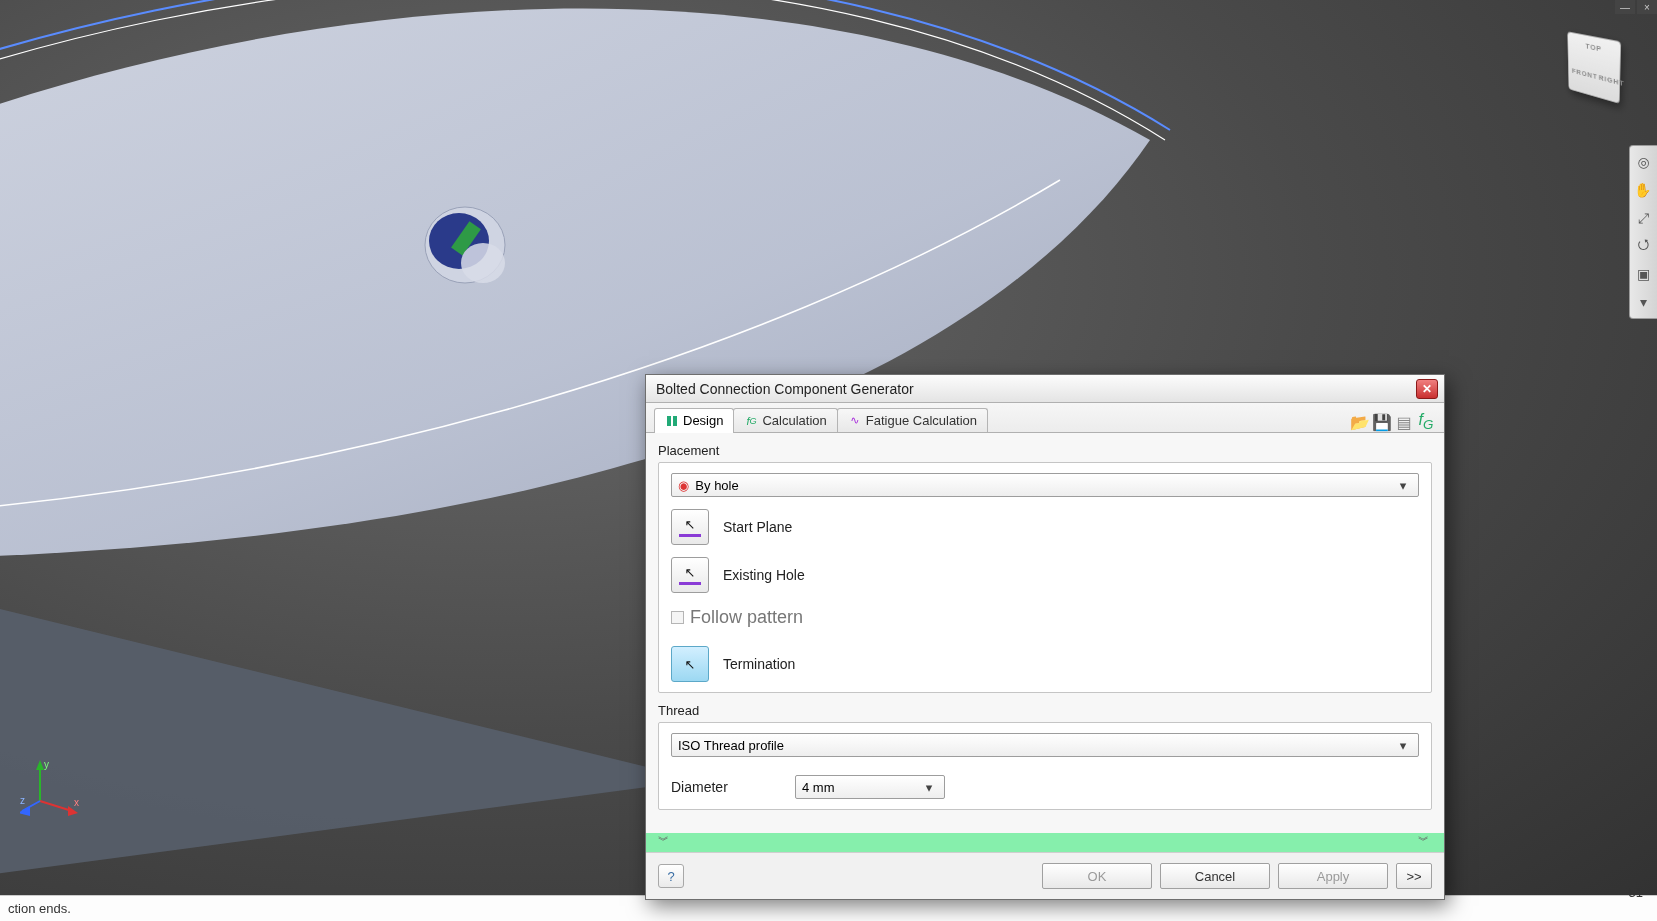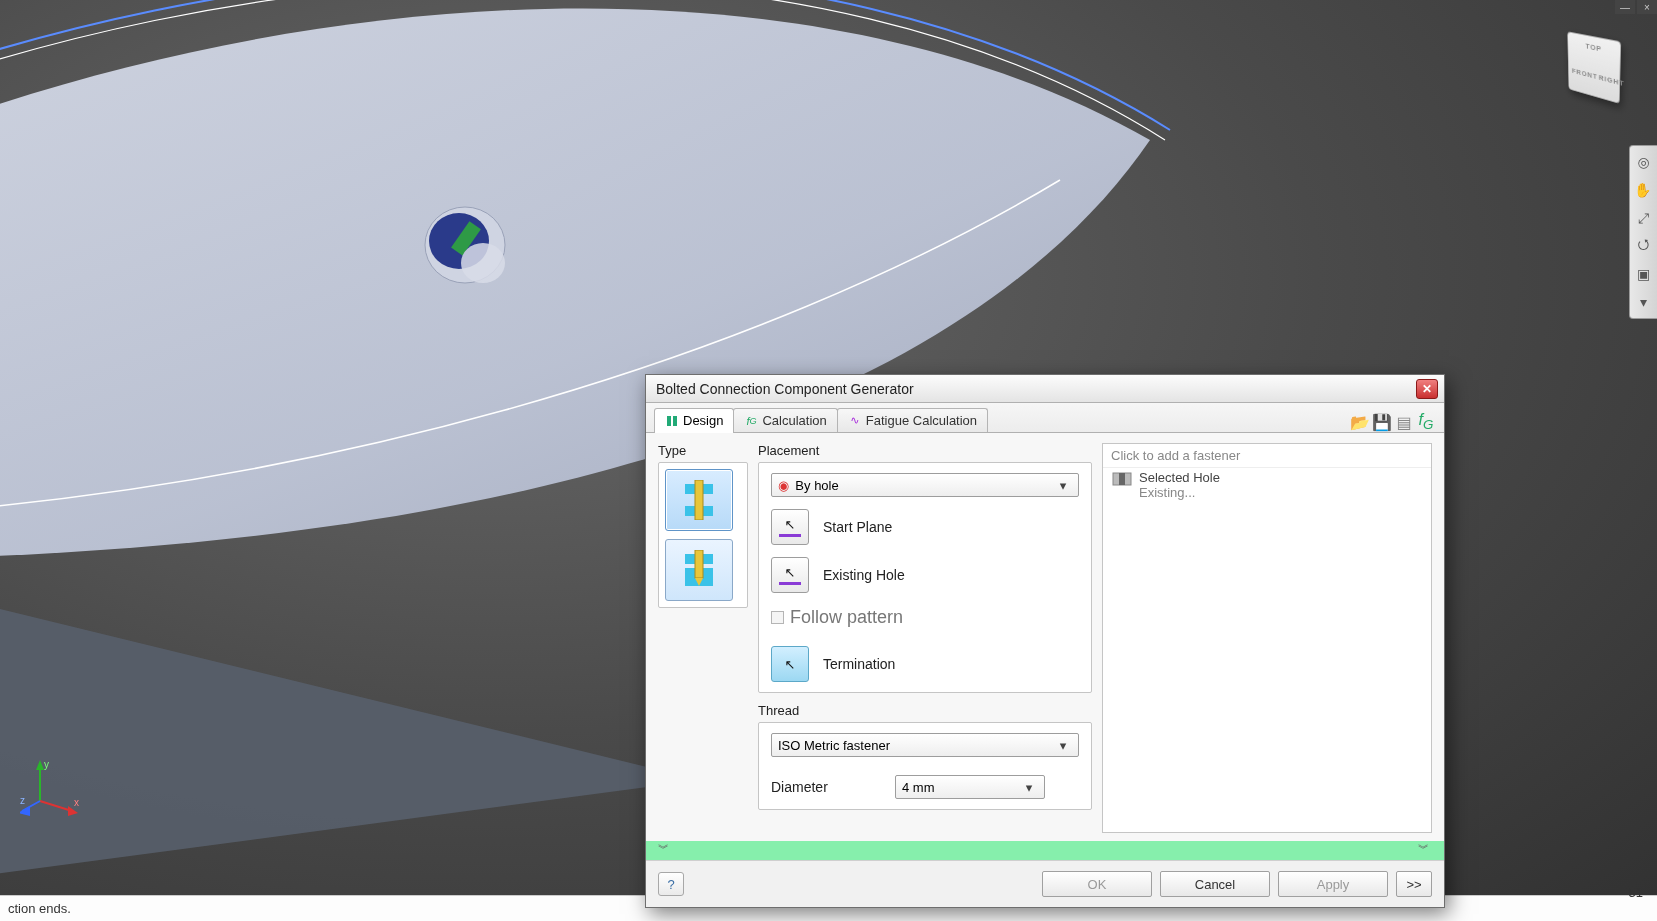--- a/index.html
+++ b/index.html
@@ -272,40 +272,20 @@
     <div class="toolbtn">
         <span style="color:#888;">▤</span>
       </div>
     <div class="toolbtn">
         <span style="font-style:italic;color:#2a6;">f<sub>G</sub></span>
       </div>
   </div>
 
   <div class="dialog-body">
 
-    <div class="col-type">
-      <div class="section-label">Type</div>
-      <div class="type-box">
-        <div class="type-btn sel">
-          <svg>
-            <rect x="4" y="4" width="28" height="10" fill="#3ac2e8"></rect>
-            <rect x="4" y="26" width="28" height="10" fill="#3ac2e8"></rect>
-            <rect x="14" y="0" width="8" height="40" fill="#e8c63a" stroke="#a88a1a"></rect>
-          </svg>
-        </div>
-        <div class="type-btn">
-          <svg>
-            <rect x="4" y="4" width="28" height="10" fill="#3ac2e8"></rect>
-            <rect x="4" y="18" width="28" height="18" fill="#3ac2e8"></rect>
-            <rect x="14" y="0" width="8" height="28" fill="#e8c63a" stroke="#a88a1a"></rect>
-            <path d="M14 28 L18 36 L22 28 Z" fill="#e8c63a"></path>
-          </svg>
-        </div>
-      </div>
-    </div>
 
     <div class="col-place">
       <div class="section-label">Placement</div>
       <div class="group">
         <div class="dropdown">
           <span style="color:#d33;">◉</span>
           <span>By hole</span>
           <span class="ddarrow">▾</span>
         </div>
 
@@ -334,50 +314,33 @@
           <div class="picker-btn term">
             <span class="arrow">↖</span>
           </div>
           <span class="picker-label">Termination</span>
         </div>
       </div>
 
       <div class="section-label">Thread</div>
       <div class="group">
         <div class="dropdown">
-          <span>ISO Metric fastener</span>
+          <span>ISO Thread profile</span>
           <span class="ddarrow">▾</span>
         </div>
         <div class="thread-row">
           <span class="picker-label" style="width:110px;">Diameter</span>
           <div class="dropdown diameter-dd">
             <span>4 mm</span>
             <span class="ddarrow">▾</span>
           </div>
         </div>
       </div>
     </div>
 
-    <div class="col-fast">
-      <div class="fastener-panel">
-        <div class="fast-head">Click to add a fastener</div>
-        <div class="fast-item">
-          <span class="ficon">
-            <svg width="22" height="18">
-                <rect x="2" y="3" width="18" height="12" fill="#bbb" stroke="#888"></rect>
-                <rect x="8" y="3" width="6" height="12" fill="#666"></rect>
-              </svg>
-          </span>
-          <div>
-            <div>Selected Hole</div>
-            <div style="color:#888;">Existing...</div>
-          </div>
-        </div>
-      </div>
-    </div>
 
   </div>
 
   <div class="expand-row">
     <span class="expand-btn">︾</span>
     <span class="expand-btn">︾</span>
   </div>
 
   <div class="button-row">
     <div class="help-btn">

